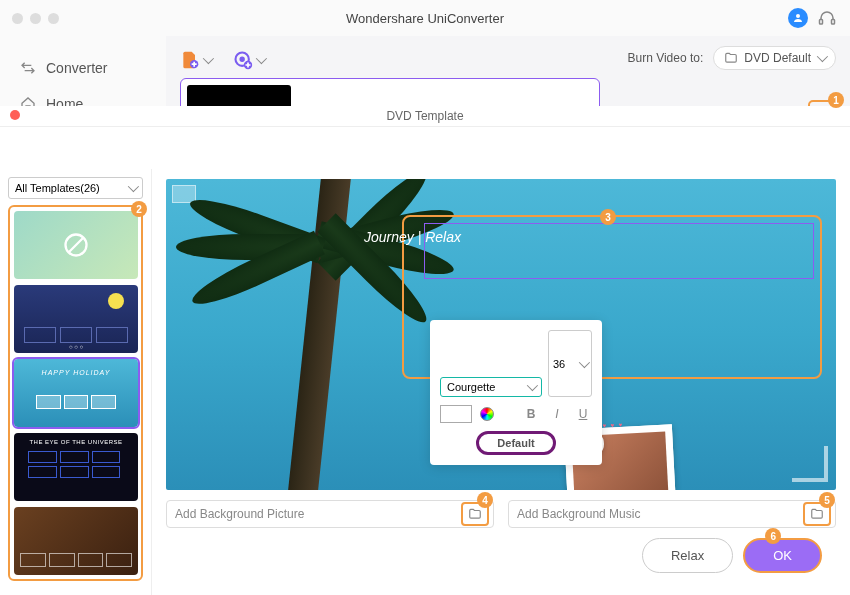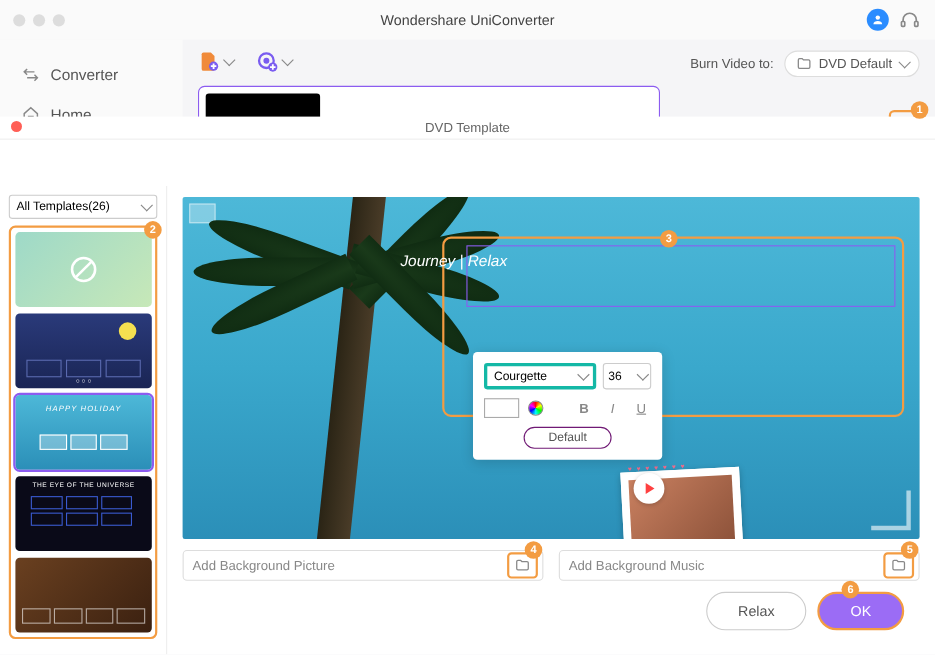--- a/index.html
+++ b/index.html
@@ -12,21 +12,21 @@
 .titlebar-right { position: absolute; right: 14px; display: flex; gap: 10px; align-items: center; }
 .avatar-circle { width: 20px; height: 20px; border-radius: 50%; background: #2a8cff; display: flex; align-items: center; justify-content: center; }
 .headset { width: 18px; height: 18px; color: #888; }
 
 .main-row { display: flex; height: calc(100% - 36px); }
 .left-nav { width: 166px; background: #fafafa; padding-top: 14px; }
 .nav-item { display: flex; align-items: center; gap: 10px; padding: 10px 20px; font-size: 14px; color: #555; cursor: pointer; }
 .nav-item svg { width: 16px; height: 16px; color: #888; }
 
 .content { flex: 1; padding: 10px 14px; position: relative; }
-.topbar { display: flex; align-items: flex-start; justify-content: space-between; margin-bottom: 8px; }
+.topbar { display: flex; align-items: flex-end; justify-content: space-between; margin-bottom: 8px; }
 .topbar-left { display: flex; gap: 22px; align-items: center; }
 .action-btn { display: flex; align-items: center; gap: 3px; cursor: pointer; }
 .action-btn svg { width: 20px; height: 20px; }
 .topbar-right { display: flex; align-items: center; gap: 10px; font-size: 12px; color: #555; }
 .burn-select { display: flex; align-items: center; gap: 6px; border: 1px solid #ddd; border-radius: 14px; padding: 4px 10px; font-size: 12px; background: #fff; }
 
 .file-strip { display: flex; align-items: center; gap: 10px; }
 .file-card { border: 1.5px solid #8c5cf0; border-radius: 6px; padding: 6px; display: flex; align-items: center; gap: 10px; width: 420px; background: #fff; }
 .file-thumb { width: 104px; height: 58px; background: #000; border-radius: 3px; }
 .file-title { font-size: 13px; color: #777; }
@@ -58,27 +58,27 @@
 .leaf { position: absolute; width: 140px; height: 26px; background: radial-gradient(ellipse at left,#1a3a1a,#0d2810); border-radius: 0 70% 70% 0; }
 
 .ruler { position: absolute; left: 6px; top: 6px; width: 24px; height: 18px; background: rgba(255,255,255,0.3); border: 1px solid rgba(255,255,255,0.5); }
 
 .text-zone { position: absolute; right: 14px; top: 36px; width: 420px; height: 164px; border: 2px solid #f39c42; border-radius: 8px; }
 .text-bounds { position: absolute; left: 20px; top: 6px; right: 6px; height: 56px; border: 1px solid #8c5cf0; }
 .travel-text { position: absolute; left: 198px; top: 50px; font-size: 14px; color: #fff; font-style: italic; }
 
 .font-panel { position: absolute; left: 430px; top: 214px; width: 172px; background: #fff; border-radius: 4px; box-shadow: 0 2px 12px rgba(0,0,0,0.15); padding: 10px; z-index: 20; }
 .font-row { display: flex; gap: 6px; margin-bottom: 8px; }
-.font-select { flex: 1; border: 3px solid #14b8a6; border-radius: 3px; padding: 3px 6px; font-size: 11px; display: flex; justify-content: space-between; align-items: center; }
+.font-select { flex: 1; border: 1px solid #14b8a6; border-radius: 3px; padding: 3px 6px; font-size: 11px; display: flex; justify-content: space-between; align-items: center; margin-top: 47px; }
 .size-select { width: 44px; border: 1px solid #ccc; border-radius: 3px; padding: 3px 4px; font-size: 11px; display: flex; justify-content: space-between; align-items: center; }
 .style-row { display: flex; align-items: center; gap: 8px; margin-bottom: 8px; }
 .color-swatch { width: 32px; height: 18px; background: #fff; border: 1px solid #aaa; }
 .picker-circle { width: 14px; height: 14px; border-radius: 50%; background: conic-gradient(red,yellow,lime,cyan,blue,magenta,red); border: 1px solid #888; }
 .fmt-btn { width: 18px; height: 18px; font-size: 12px; color: #888; display: flex; align-items: center; justify-content: center; cursor: pointer; }
-.default-btn { width: 80px; margin: 0 auto; display: block; text-align: center; border: 1px solid #701a75; border-radius: 12px; padding: 3px 0; font-size: 11px; color: #555; cursor: pointer; }
+.default-btn { width: 80px; margin: 0 auto; display: block; text-align: center; border: 3px solid #701a75; border-radius: 12px; padding: 3px 0; font-size: 11px; color: #555; cursor: pointer; font-weight: bold; }
 
 .slot1 { position: absolute; right: 162px; top: 248px; width: 108px; height: 82px; background: #fff; border: 7px solid #fff; box-shadow: 0 2px 6px rgba(0,0,0,0.25); transform: rotate(-3deg); }
 .slot1-inner { width: 100%; height: 100%; background: linear-gradient(135deg,#c98060,#8a5038); }
 .slot1-top { position: absolute; top: -12px; left: 0; right: 0; height: 8px; display: flex; gap: 2px; }
 .heart { width: 6px; height: 6px; color: #f06a8a; font-size: 6px; }
 
 .play-btn { position: absolute; left: 410px; bottom: 32px; width: 28px; height: 28px; border-radius: 50%; background: #fff; display: flex; align-items: center; justify-content: center; box-shadow: 0 1px 4px rgba(0,0,0,0.2); cursor: pointer; }
 .play-tri { width: 0; height: 0; border-left: 8px solid #ff4040; border-top: 5px solid transparent; border-bottom: 5px solid transparent; margin-left: 2px; }
 
 .corner-mark { position: absolute; right: 8px; bottom: 8px; width: 36px; height: 36px; border-right: 4px solid rgba(255,255,255,0.6); border-bottom: 4px solid rgba(255,255,255,0.6); }

